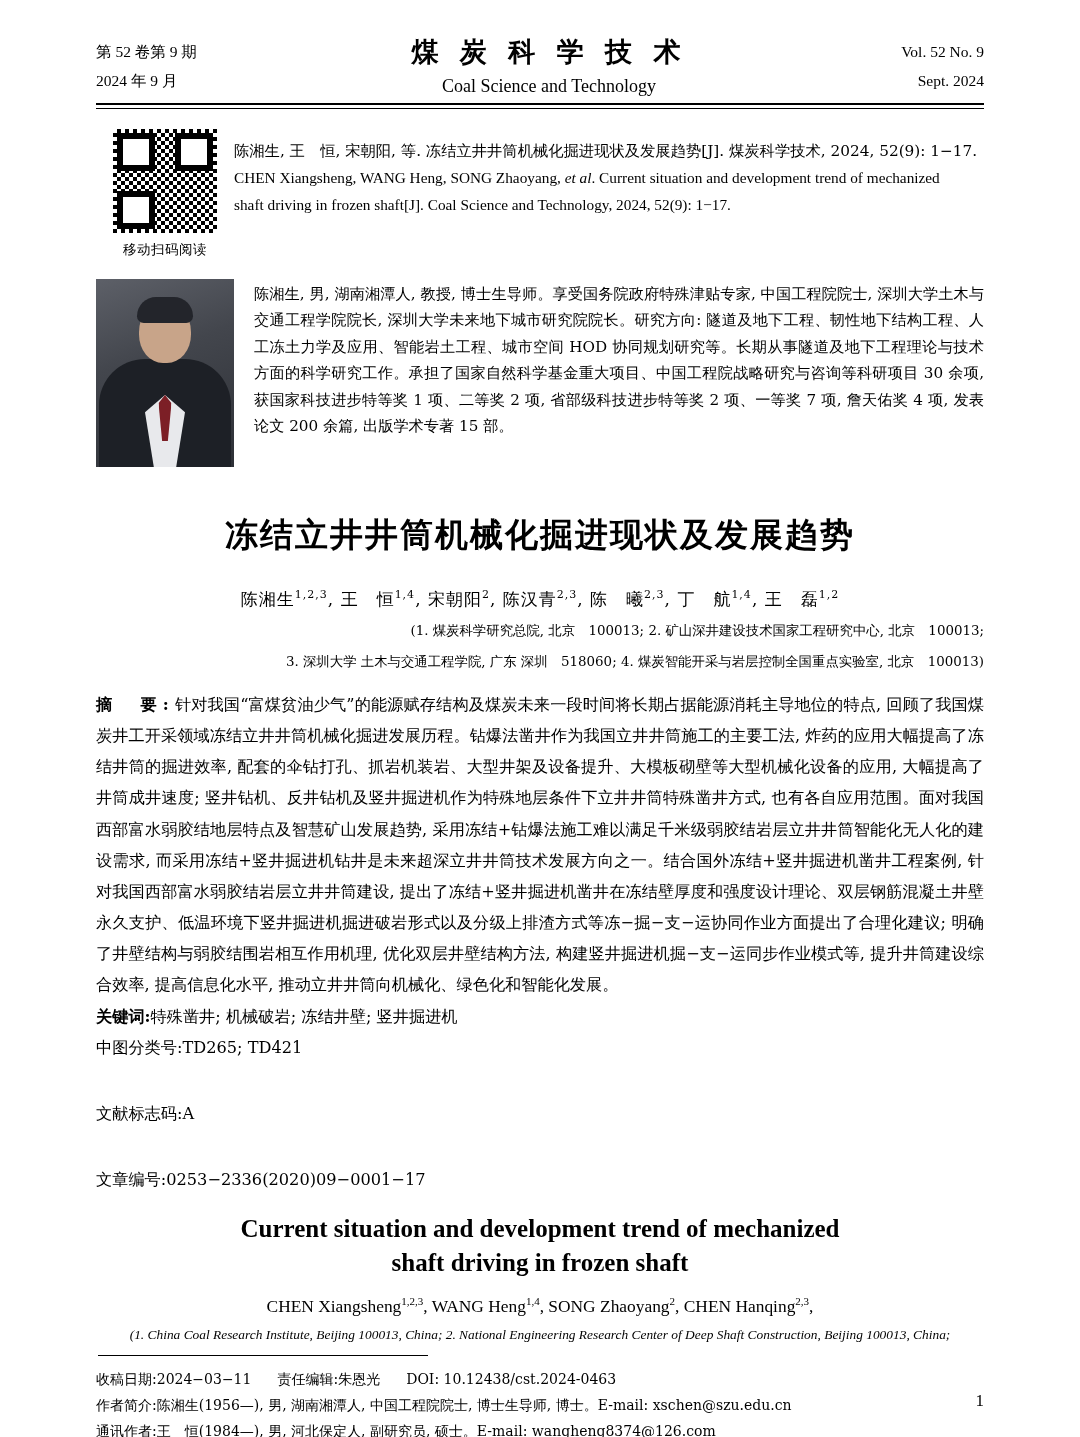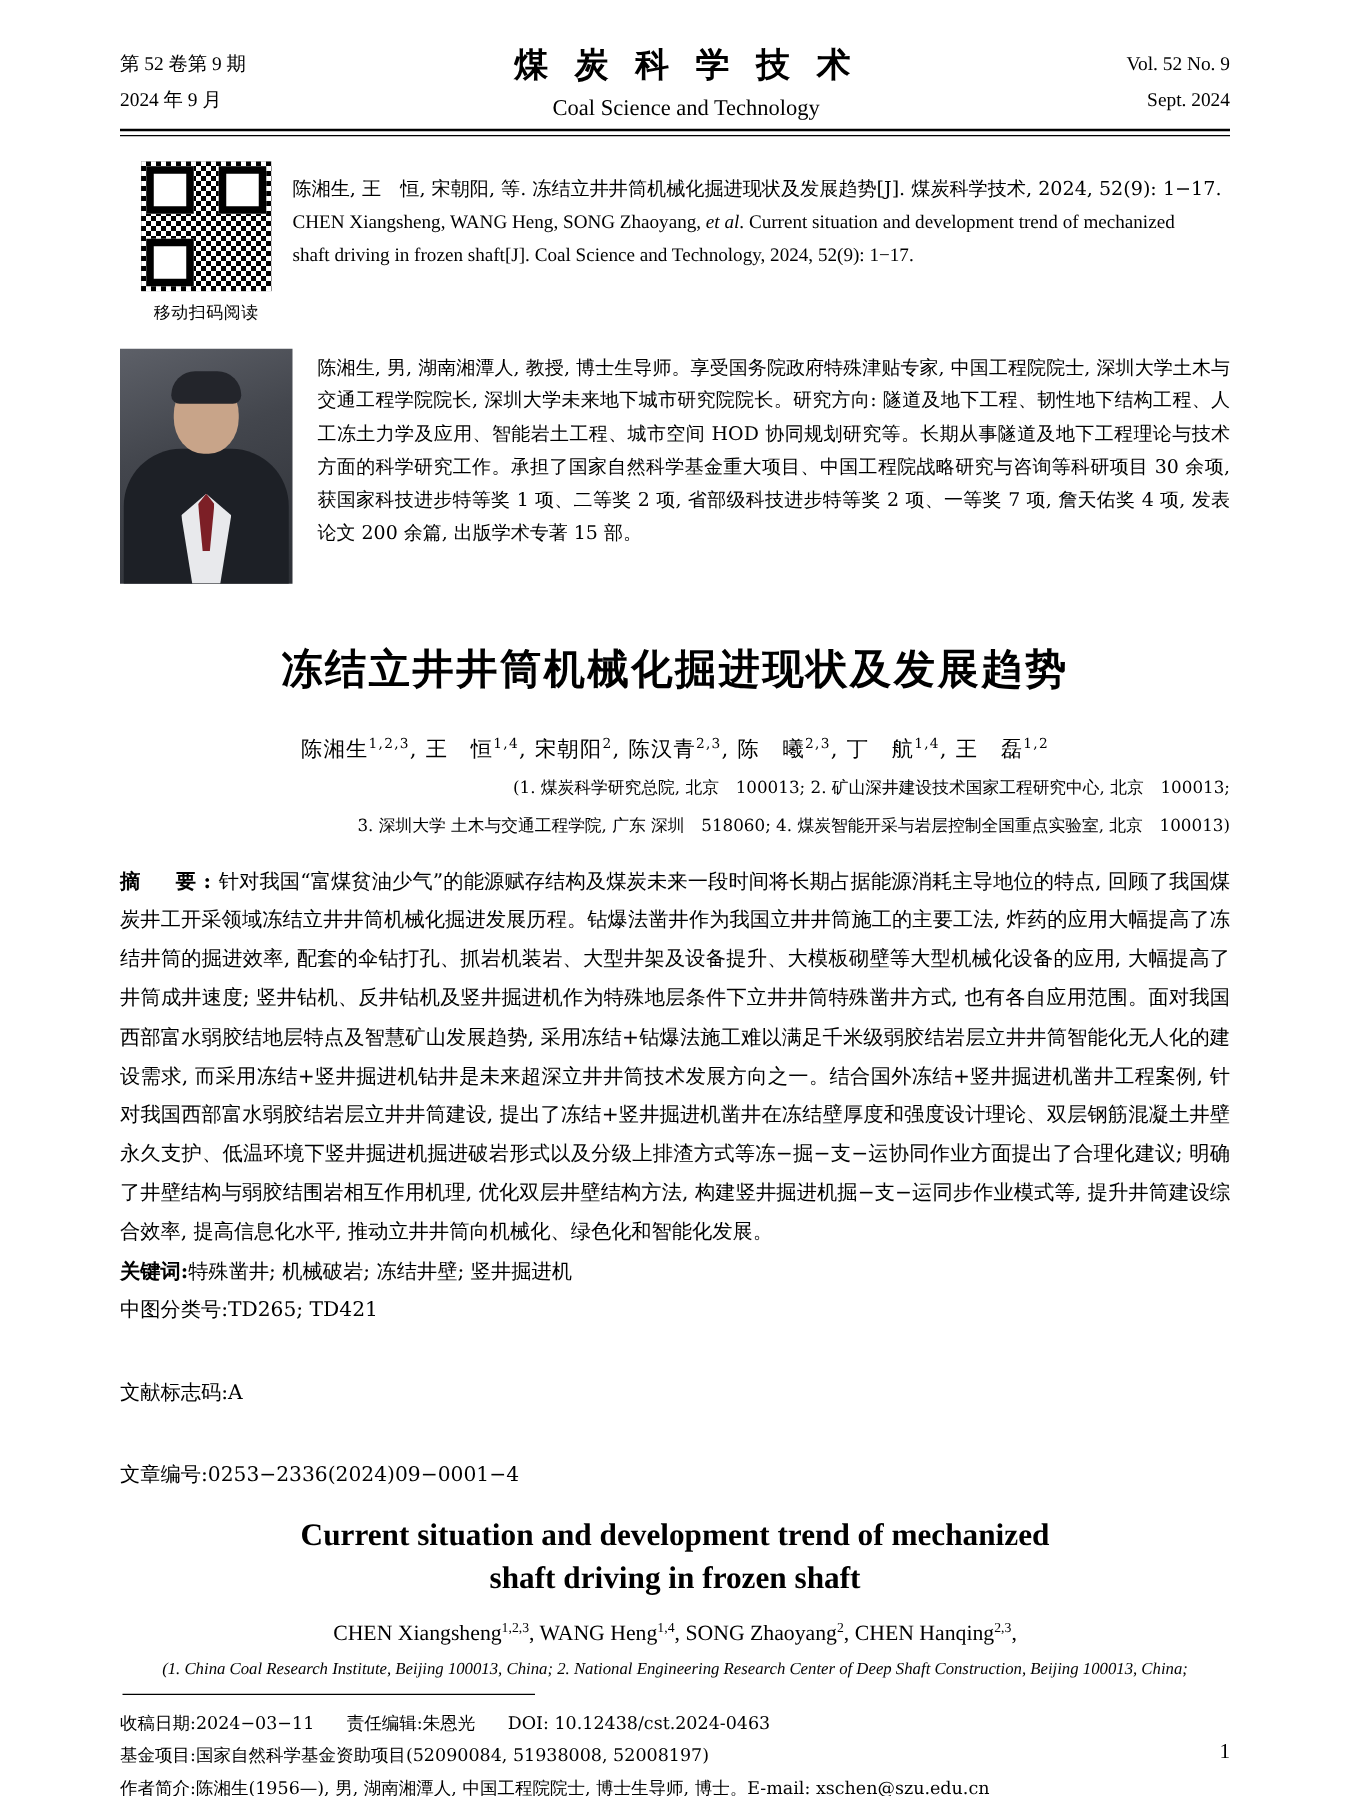--- a/index.html
+++ b/index.html
@@ -351,43 +351,40 @@
     <span class="lead">摘　要:</span><span>针对我国“富煤贫油少气”的能源赋存结构及煤炭未来一段时间将长期占据能源消耗主导地位的特点, 回顾了我国煤炭井工开采领域冻结立井井筒机械化掘进发展历程。钻爆法凿井作为我国立井井筒施工的主要工法, 炸药的应用大幅提高了冻结井筒的掘进效率, 配套的伞钻打孔、抓岩机装岩、大型井架及设备提升、大模板砌壁等大型机械化设备的应用, 大幅提高了井筒成井速度; 竖井钻机、反井钻机及竖井掘进机作为特殊地层条件下立井井筒特殊凿井方式, 也有各自应用范围。面对我国西部富水弱胶结地层特点及智慧矿山发展趋势, 采用冻结+钻爆法施工难以满足千米级弱胶结岩层立井井筒智能化无人化的建设需求, 而采用冻结+竖井掘进机钻井是未来超深立井井筒技术发展方向之一。结合国外冻结+竖井掘进机凿井工程案例, 针对我国西部富水弱胶结岩层立井井筒建设, 提出了冻结+竖井掘进机凿井在冻结壁厚度和强度设计理论、双层钢筋混凝土井壁永久支护、低温环境下竖井掘进机掘进破岩形式以及分级上排渣方式等冻−掘−支−运协同作业方面提出了合理化建议; 明确了井壁结构与弱胶结围岩相互作用机理, 优化双层井壁结构方法, 构建竖井掘进机掘−支−运同步作业模式等, 提升井筒建设综合效率, 提高信息化水平, 推动立井井筒向机械化、绿色化和智能化发展。</span>
   </div>
 
   <div class="keywords">
     <span class="lead">关键词:</span><span>特殊凿井; 机械破岩; 冻结井壁; 竖井掘进机</span>
   </div>
 
   <div class="clc">
     <span><span>中图分类号:</span><span>TD265; TD421</span></span>
     <span><span>文献标志码:</span><span>A</span></span>
-    <span><span>文章编号:</span><span>0253−2336(2024)09−0001−4</span></span>
+    <span><span>文章编号:</span><span>0253−2336(2020)09−0001−17</span></span>
   </div>
 
   <div class="title-en">
     <div>Current situation and development trend of mechanized</div>
     <div>shaft driving in frozen shaft</div>
   </div>
 
   <div class="authors-en">
     <div><span>CHEN Xiangsheng<sup>1,2,3</sup></span><span>, </span><span>WANG Heng<sup>1,4</sup></span><span>, </span><span>SONG Zhaoyang<sup>2</sup></span><span>, </span><span>CHEN Hanqing<sup>2,3</sup></span><span>,</span></div>
   </div>
 
   <div class="affil-en">(1. China Coal Research Institute, Beijing 100013, China; 2. National Engineering Research Center of Deep Shaft Construction, Beijing 100013, China;</div>
 
   <div class="foot-rule"></div>
   <div class="footnotes">
     <div>
       <span>收稿日期:</span><span>2024−03−11</span><span class="gap"></span><span>责任编辑:</span><span>朱恩光</span><span class="gap"></span><span>DOI:</span>&nbsp;<span>10.12438/cst.2024-0463</span>
     </div>
     <div>
-      <span>基金项目:</span><span>国家自然科学基金资助项目(52090084, 51938008, 52008197)</span>
-    </div>
-    <div>
       <span>作者简介:</span><span>陈湘生(1956—), 男, 湖南湘潭人, 中国工程院院士, 博士生导师, 博士。E-mail: xschen@szu.edu.cn</span>
     </div>
     <div>
       <span>通讯作者:</span><span>王　恒(1984—), 男, 河北保定人, 副研究员, 硕士。E-mail: wangheng8374@126.com</span>
     </div>
   </div>
 
   <div class="page-num">1</div>
 </div>
 

